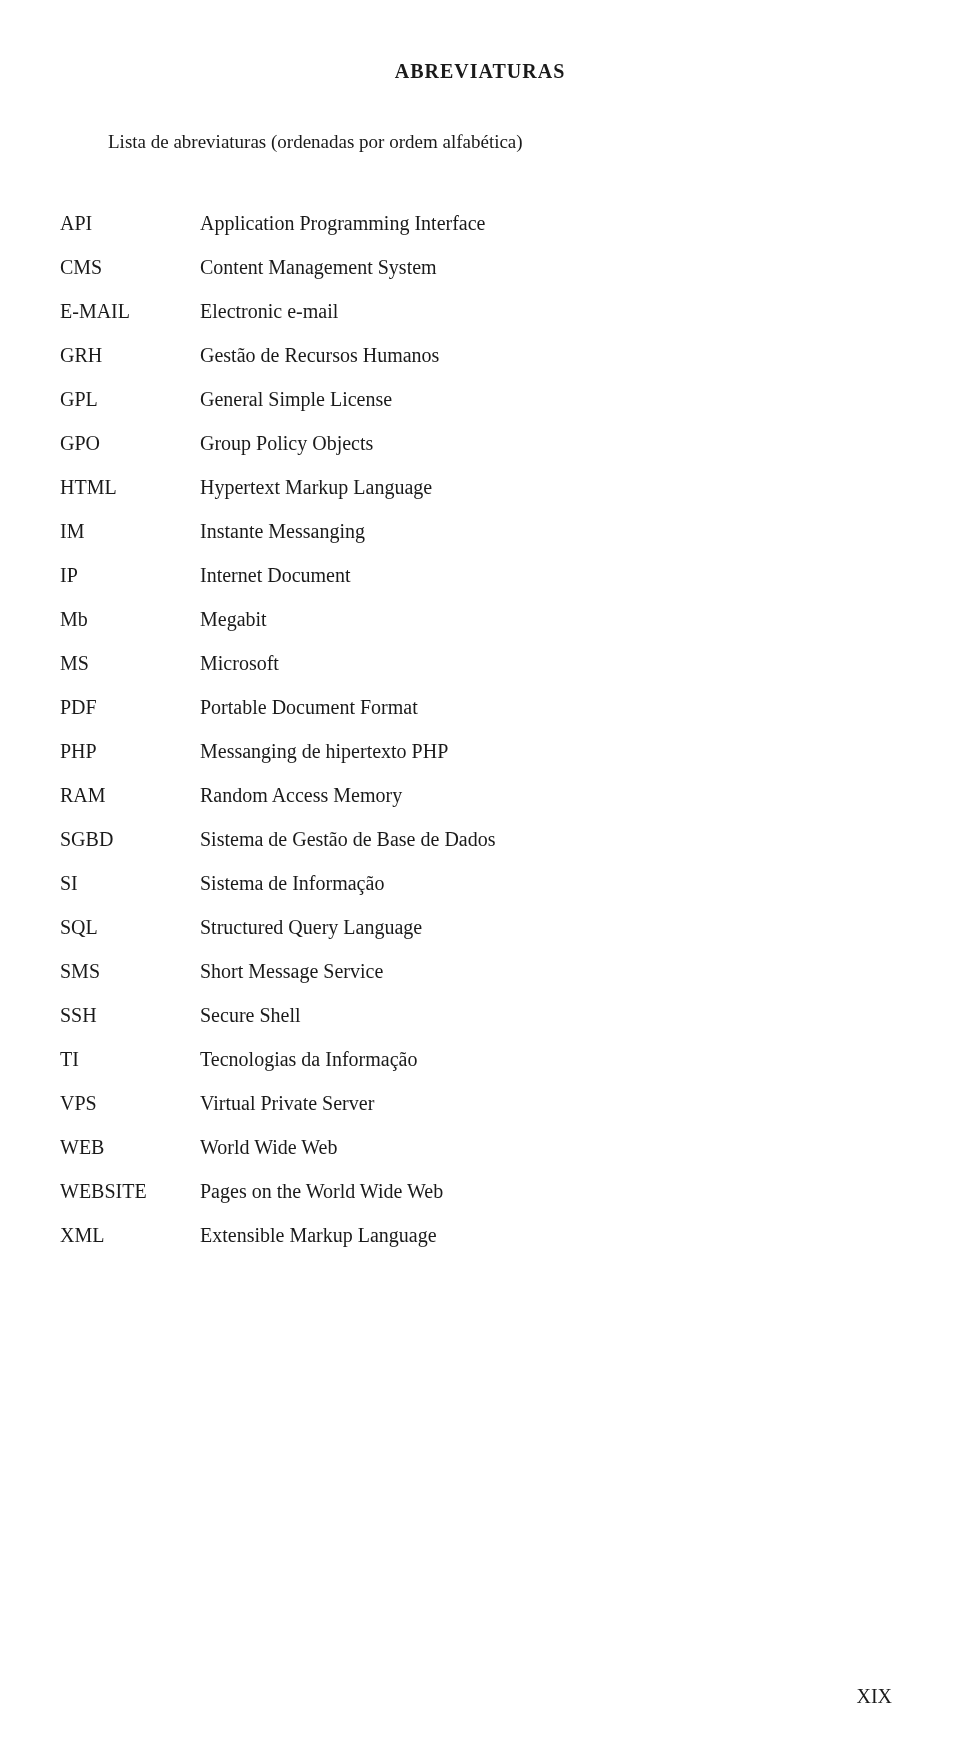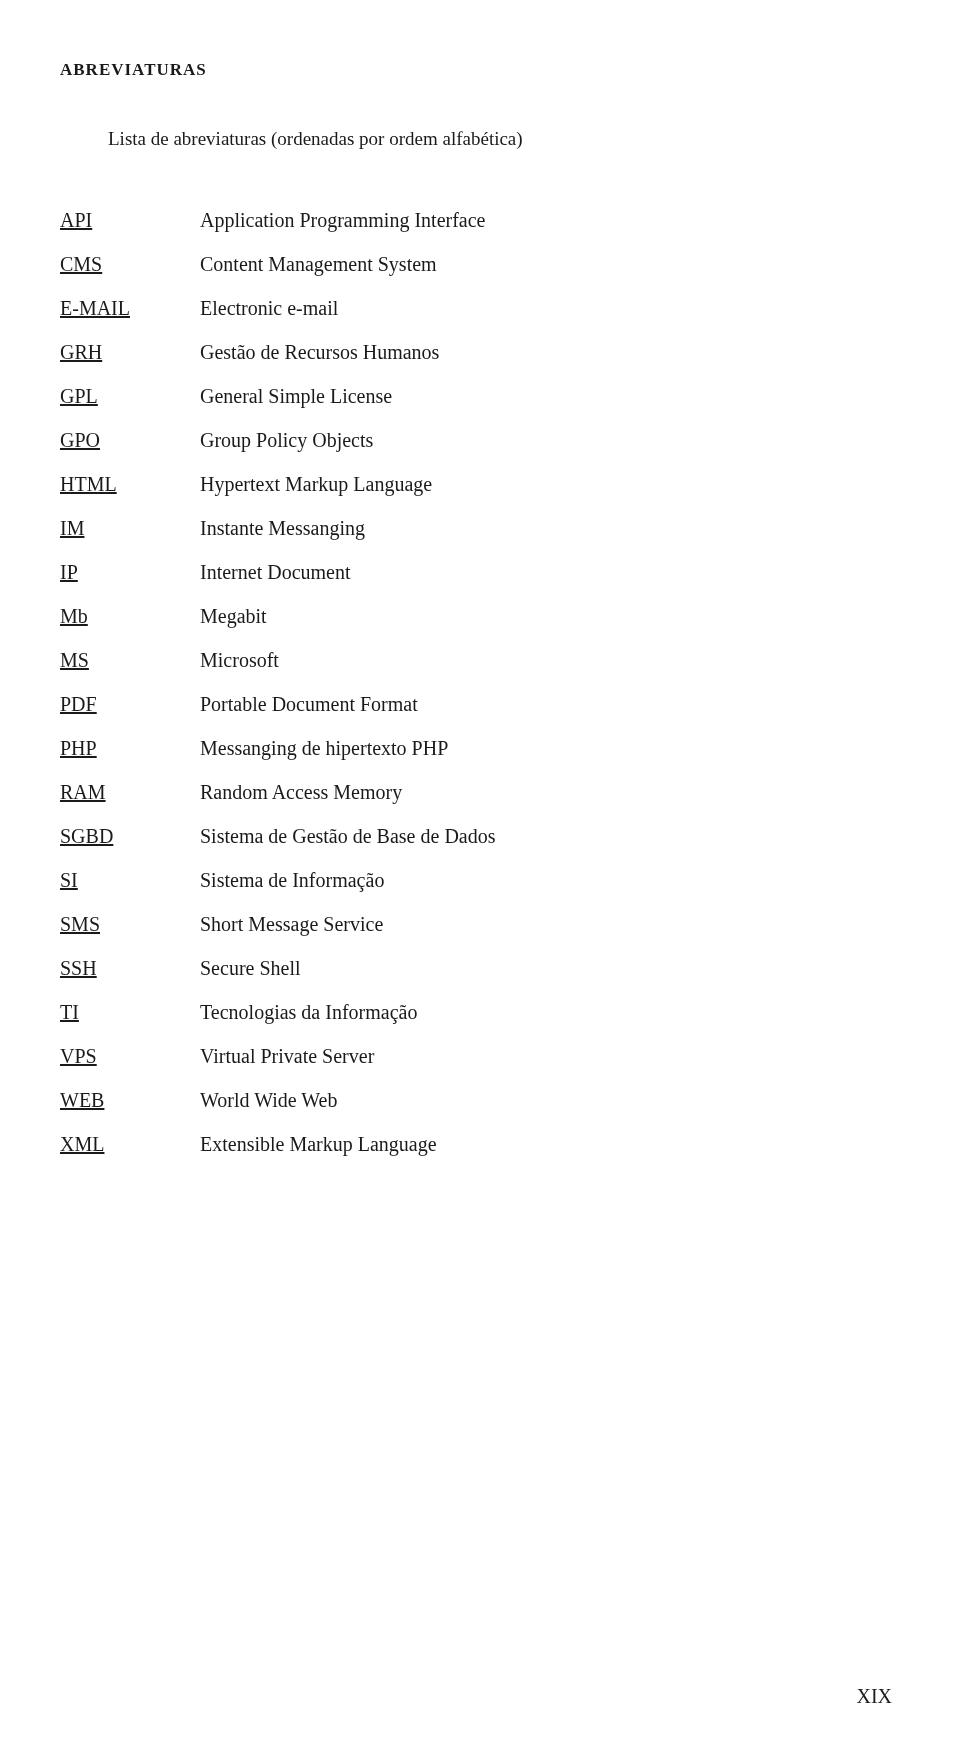--- a/index.html
+++ b/index.html
@@ -17,21 +17,22 @@
       color: #1a1a1a;
       position: relative;
     }
 
     .page-container {
       padding: 60px 60px 80px 60px;
       max-width: 960px;
     }
 
     .page-title {
-      font-size: 17px;
+      text-align: center;
+      font-size: 20px;
       font-weight: bold;
       margin-bottom: 48px;
       letter-spacing: 1px;
     }
 
     .subtitle {
       font-size: 19px;
       margin-bottom: 48px;
       margin-left: 48px;
     }
@@ -45,21 +46,20 @@
       padding: 7px 0;
       vertical-align: top;
       font-size: 20px;
       line-height: 1.5;
     }
 
     .abbrev-table tr td:first-child {
       width: 140px;
       font-weight: normal;
       padding-right: 20px;
-      text-decoration: underline;
     }
 
     .abbrev-table tr td:last-child {
       width: auto;
     }
 
     .page-number {
       position: absolute;
       bottom: 50px;
       right: 68px;
@@ -133,40 +133,48 @@
         </tr>
         <tr>
           <td>SGBD</td>
           <td>Sistema de Gestão de Base de Dados</td>
         </tr>
         <tr>
           <td>SI</td>
           <td>Sistema de Informação</td>
         </tr>
         <tr>
+          <td>SQL</td>
+          <td>Structured Query Language</td>
+        </tr>
+        <tr>
           <td>SMS</td>
           <td>Short Message Service</td>
         </tr>
         <tr>
           <td>SSH</td>
           <td>Secure Shell</td>
         </tr>
         <tr>
           <td>TI</td>
           <td>Tecnologias da Informação</td>
         </tr>
         <tr>
           <td>VPS</td>
           <td>Virtual Private Server</td>
         </tr>
         <tr>
           <td>WEB</td>
           <td>World Wide Web</td>
         </tr>
         <tr>
+          <td>WEBSITE</td>
+          <td>Pages on the World Wide Web</td>
+        </tr>
+        <tr>
           <td>XML</td>
           <td>Extensible Markup Language</td>
         </tr>
       </tbody>
   </table>
 </div>
 
 <div class="page-number">XIX</div>
 
 </body></html>

